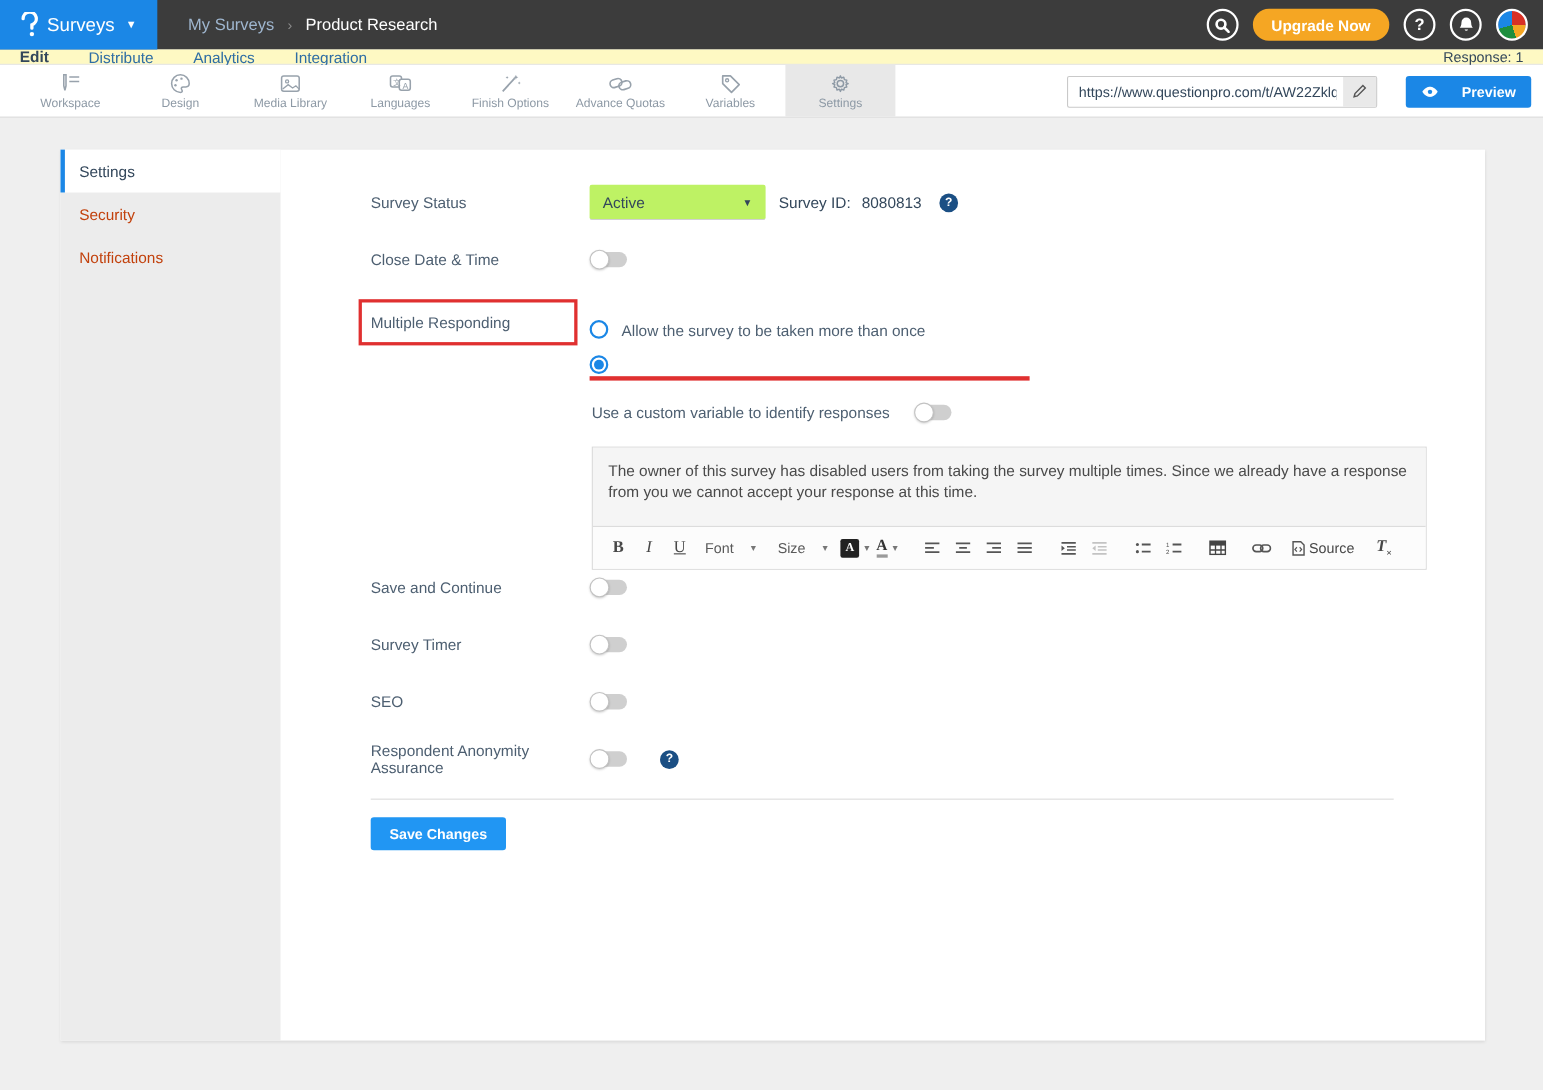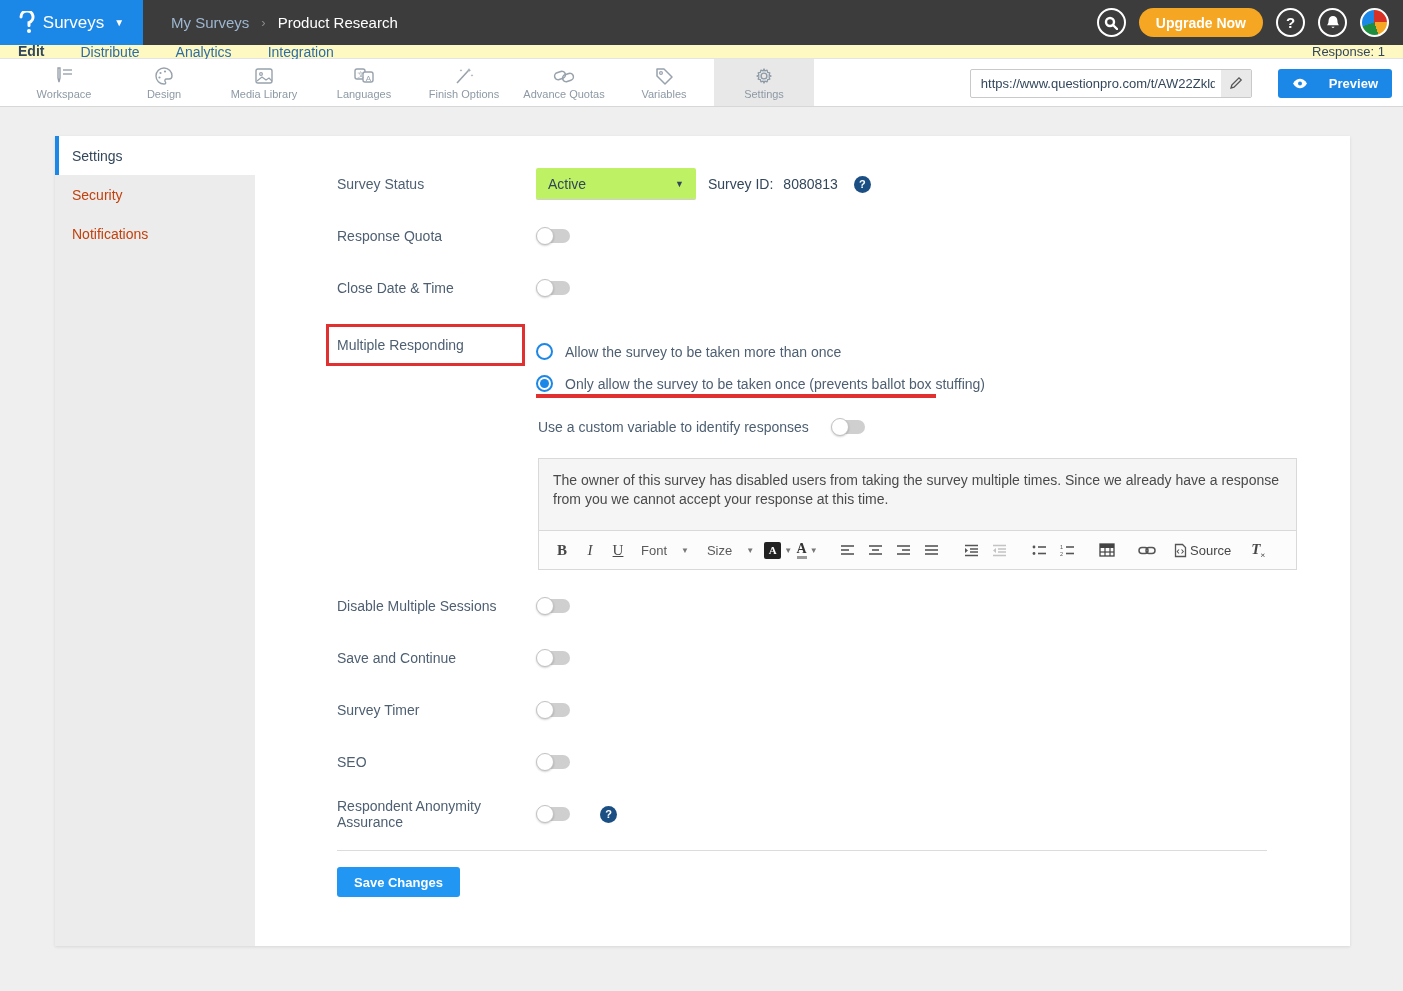--- a/index.html
+++ b/index.html
@@ -336,27 +336,20 @@
       <div class="surveyid-group">
         <span>Survey ID:</span>
         <span class="surveyid-value">8080813</span>
         <button class="help-dot">
             <span>?</span>
           </button>
       </div>
     </div>
 
     
-    <div class="row">
-      <span class="row-label">Response Quota</span>
-      <div class="toggle">
-          <div class="track"></div>
-          <div class="knob"></div>
-        </div>
-    </div>
 
     
     <div class="row">
       <span class="row-label">Close Date &amp; Time</span>
       <div class="toggle">
           <div class="track"></div>
           <div class="knob"></div>
         </div>
     </div>
 
@@ -365,21 +358,20 @@
       <div class="red-box">
         <span class="row-label">Multiple Responding</span>
       </div>
       <div class="mr-options">
         <div class="radio-line">
           <span class="radio"></span>
           <span class="radio-text">Allow the survey to be taken more than once</span>
         </div>
         <div class="radio-line">
           <span class="radio checked"></span>
-          <span class="radio-text">Only allow the survey to be taken once (prevents ballot box stuffing)</span>
         </div>
         <div class="red-underline"></div>
       </div>
     </div>
 
     
     <div class="custom-var-row">
       <span class="custom-var-label">Use a custom variable to identify responses</span>
       <div class="toggle">
           <div class="track"></div>
@@ -501,27 +493,20 @@
           <span class="ed-source-label">Source</span>
         </button>
         <span class="ed-sep"></span>
         <button class="ed-btn">
           <span class="tx">T<sub>×</sub></span>
         </button>
       </div>
     </div>
 
     
-    <div class="row" style="margin-top:20px;">
-      <span class="row-label">Disable Multiple Sessions</span>
-      <div class="toggle">
-          <div class="track"></div>
-          <div class="knob"></div>
-        </div>
-    </div>
     <div class="row">
       <span class="row-label">Save and Continue</span>
       <div class="toggle">
           <div class="track"></div>
           <div class="knob"></div>
         </div>
     </div>
     <div class="row">
       <span class="row-label">Survey Timer</span>
       <div class="toggle">

